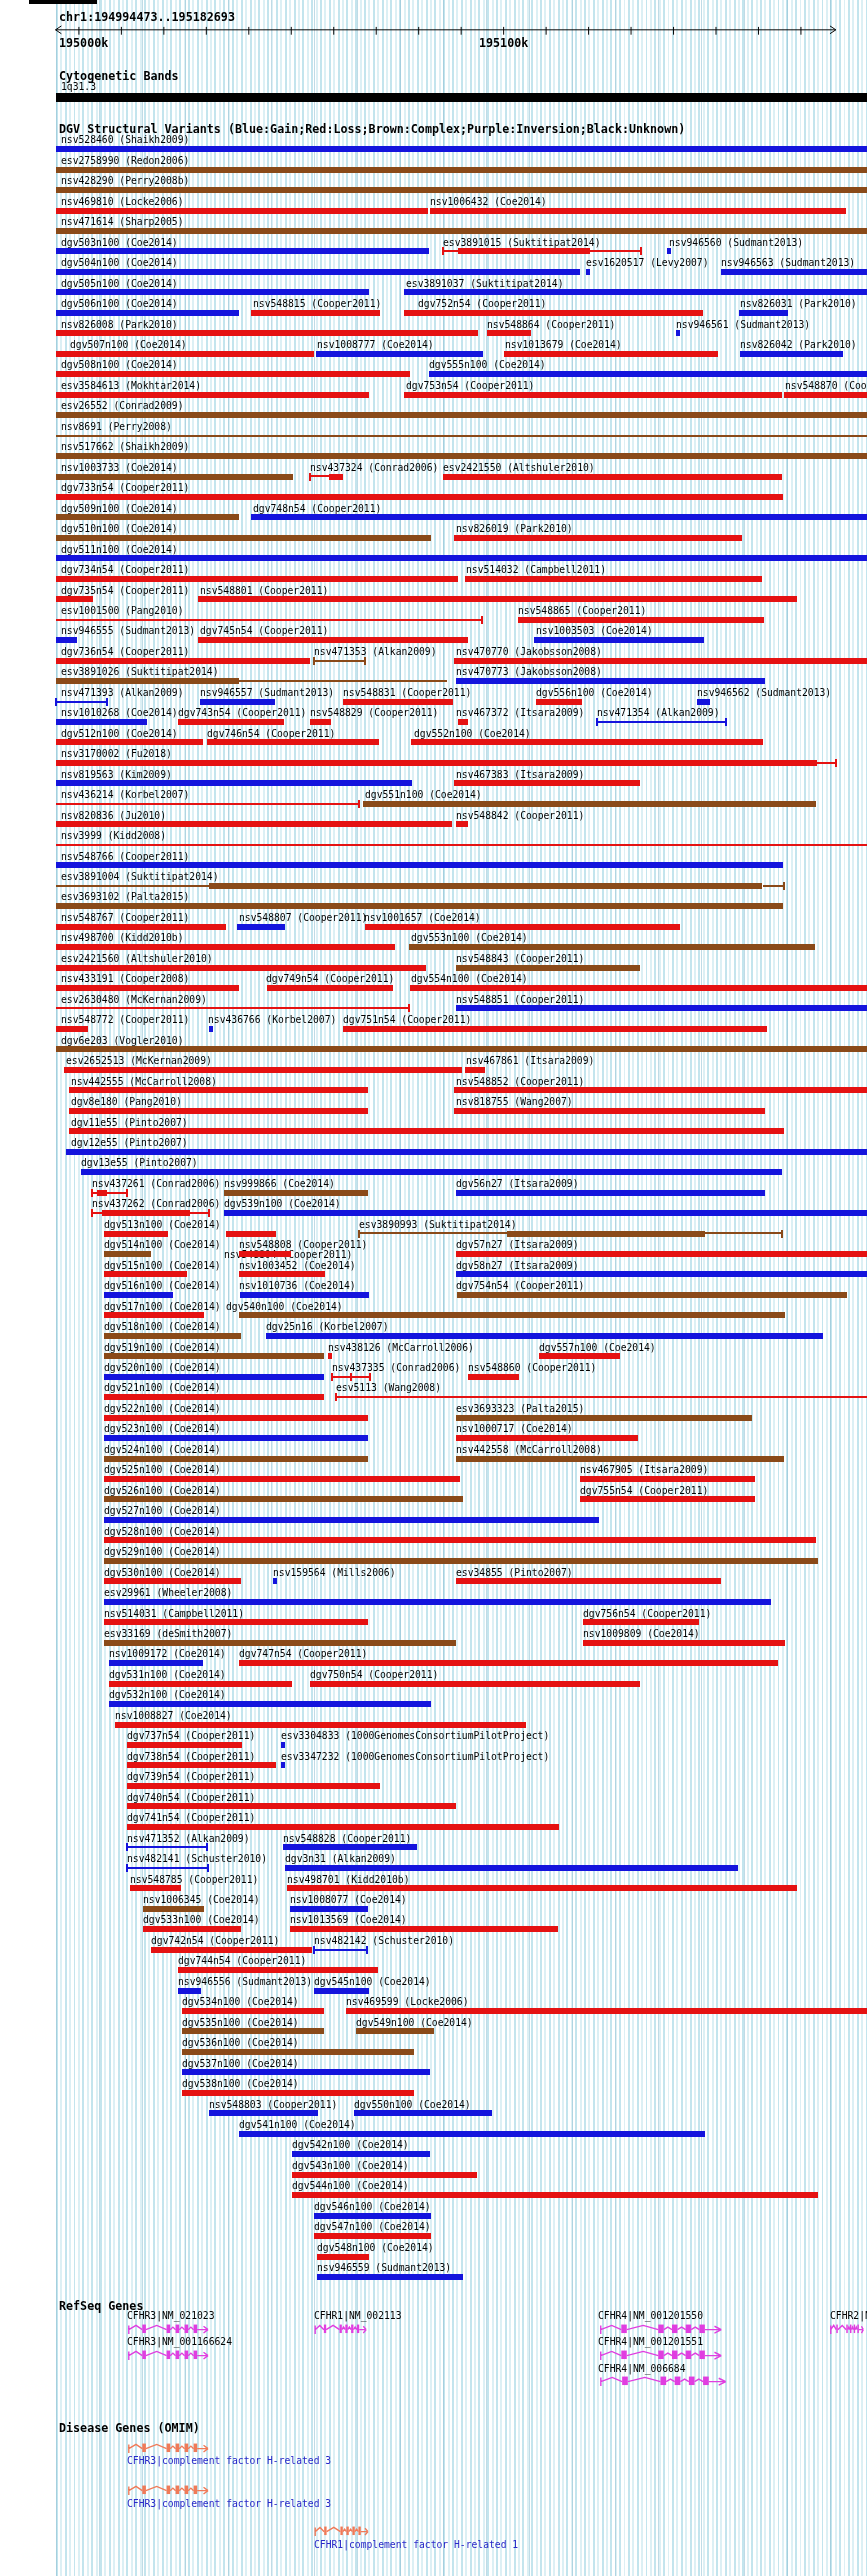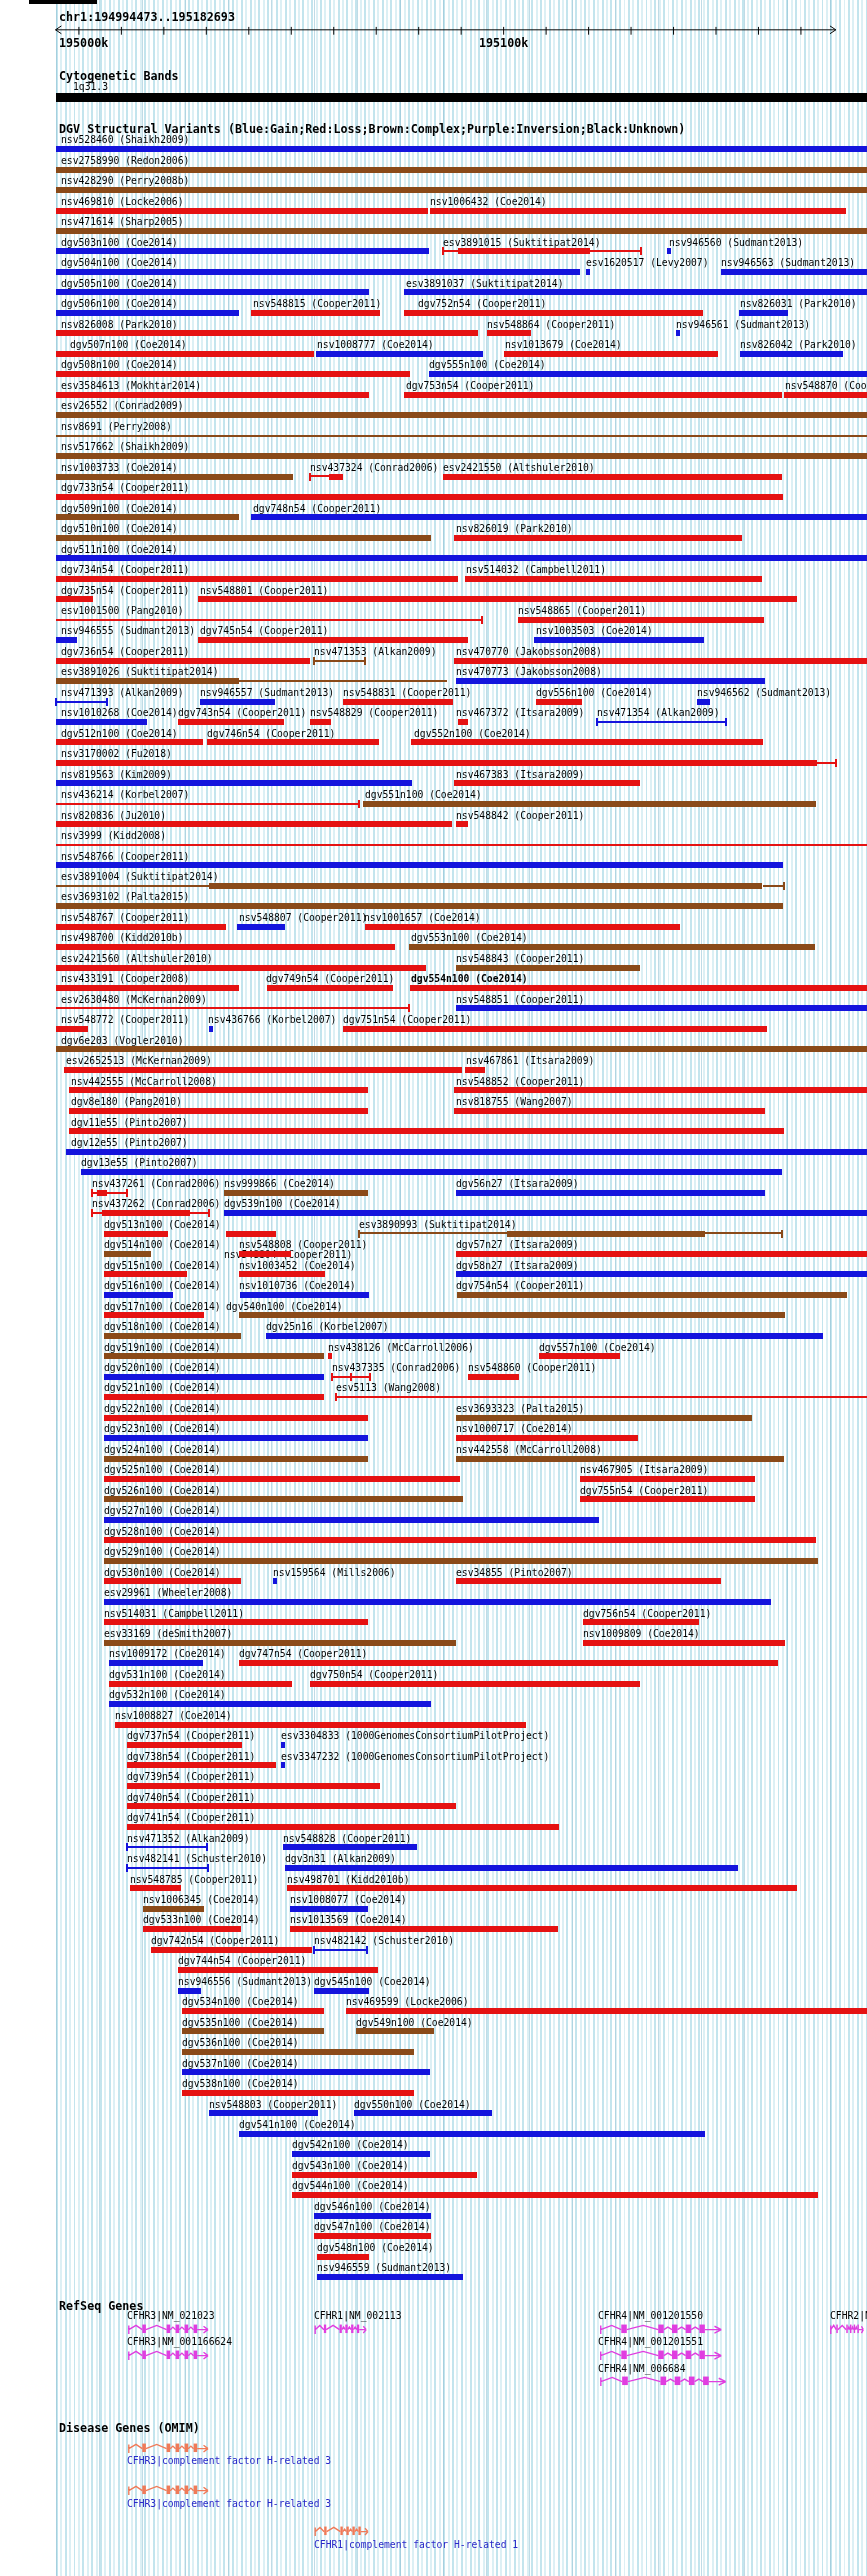--- a/index.html
+++ b/index.html
@@ -31,21 +31,21 @@
   <div class="black-strip"></div>
 
   <div class="hdr-region">chr1:194994473..195182693</div>
   <svg class="ruler-svg" width="867" height="19.5" viewBox="0 0 890 20">
       <path d="M57 7 L858 7 M57 7 l6 -4 M57 7 l6 4 M858 7 l-6 -4 M858 7 l-6 4 M81.0 4 V12 M124.6 4 V12 M168.2 4 V12 M211.8 4 V12 M255.4 4 V12 M299.0 4 V12 M342.6 4 V12 M386.2 4 V12 M429.8 4 V12 M473.4 4 V12 M517.0 4 V12 M560.6 4 V12 M604.2 4 V12 M647.8 4 V12 M691.4 4 V12 M735.0 4 V12 M778.6 4 V12 M822.2 4 V12" stroke="#000" fill="none"></path>
     </svg>
   <div class="tick-label" style="left: 59px;">195000k</div>
   <div class="tick-label" style="left: 479px;">195100k</div>
 
   <div class="sec-title" id="cyto-title" style="left: 59px; top: 69px;">Cytogenetic Bands</div>
-  <div class="band-label" id="cyto-band" style="left: 61px; top: 81px; padding-left: 12px;">1q31.3</div>
+  <div class="band-label" id="cyto-band" style="left: 61px; top: 81px;">1q31.3</div>
   <div class="cyto-bar" id="cyto-bar" style="top: 93px;"></div>
 
   <div class="sec-title" id="dgv-title" style="left: 59px; top: 122px;">DGV Structural Variants (Blue:Gain;Red:Loss;Brown:Complex;Purple:Inversion;Black:Unknown)</div>
   <div id="dgv-rows">
       <div class="lbl" style="left: 61px; top: 135px;">nsv528460 (Shaikh2009)</div>
       <div class="seg" style="background: rgb(20, 20, 221); left: 56px; top: 146px; width: 812px; height: 5.8px;"></div>
       <div class="lbl" style="left: 61px; top: 156px;">esv2758990 (Redon2006)</div>
       <div class="seg" style="background: rgb(138, 74, 25); left: 56px; top: 167px; width: 812px; height: 5.8px;"></div>
       <div class="lbl" style="left: 61px; top: 176px;">nsv428290 (Perry2008b)</div>
       <div class="seg" style="background: rgb(138, 74, 25); left: 56px; top: 187px; width: 812px; height: 5.8px;"></div>
@@ -234,21 +234,21 @@
       <div class="lbl" style="left: 411px; top: 933px;">dgv553n100 (Coe2014)</div>
       <div class="seg" style="background: rgb(138, 74, 25); left: 409px; top: 944px; width: 406px; height: 5.8px;"></div>
       <div class="lbl" style="left: 61px; top: 954px;">esv2421560 (Altshuler2010)</div>
       <div class="seg" style="background: rgb(229, 18, 18); left: 56px; top: 965px; width: 370px; height: 5.8px;"></div>
       <div class="lbl" style="left: 456px; top: 954px;">nsv548843 (Cooper2011)</div>
       <div class="seg" style="background: rgb(138, 74, 25); left: 456px; top: 965px; width: 184px; height: 5.8px;"></div>
       <div class="lbl" style="left: 61px; top: 974px;">nsv433191 (Cooper2008)</div>
       <div class="seg" style="background: rgb(229, 18, 18); left: 56px; top: 985px; width: 183px; height: 5.8px;"></div>
       <div class="lbl" style="left: 266px; top: 974px;">dgv749n54 (Cooper2011)</div>
       <div class="seg" style="background: rgb(229, 18, 18); left: 267px; top: 985px; width: 126px; height: 5.8px;"></div>
-      <div class="lbl" style="left: 411px; top: 974px; font-weight: bold;">dgv554n100 (Coe2014)</div>
+      <div class="lbl" style="left: 411px; top: 974px;">dgv554n100 (Coe2014)</div>
       <div class="seg" style="background: rgb(229, 18, 18); left: 410px; top: 985px; width: 457px; height: 5.8px;"></div>
       <div class="lbl" style="left: 61px; top: 995px;">esv2630480 (McKernan2009)</div>
       <div class="seg" style="background: rgb(229, 18, 18); left: 56px; top: 1007px; width: 354px; height: 1.9px;"></div>
       <div class="seg" style="background: rgb(229, 18, 18); left: 408px; top: 1004px; width: 1.9px; height: 7.8px;"></div>
       <div class="lbl" style="left: 456px; top: 995px;">nsv548851 (Cooper2011)</div>
       <div class="seg" style="background: rgb(20, 20, 221); left: 456px; top: 1005px; width: 411px; height: 5.8px;"></div>
       <div class="lbl" style="left: 61px; top: 1015px;">nsv548772 (Cooper2011)</div>
       <div class="seg" style="background: rgb(229, 18, 18); left: 56px; top: 1026px; width: 32px; height: 5.8px;"></div>
       <div class="lbl" style="left: 208px; top: 1015px;">nsv436766 (Korbel2007)</div>
       <div class="seg" style="background: rgb(20, 20, 221); left: 209px; top: 1026px; width: 3.9px; height: 5.8px;"></div>

